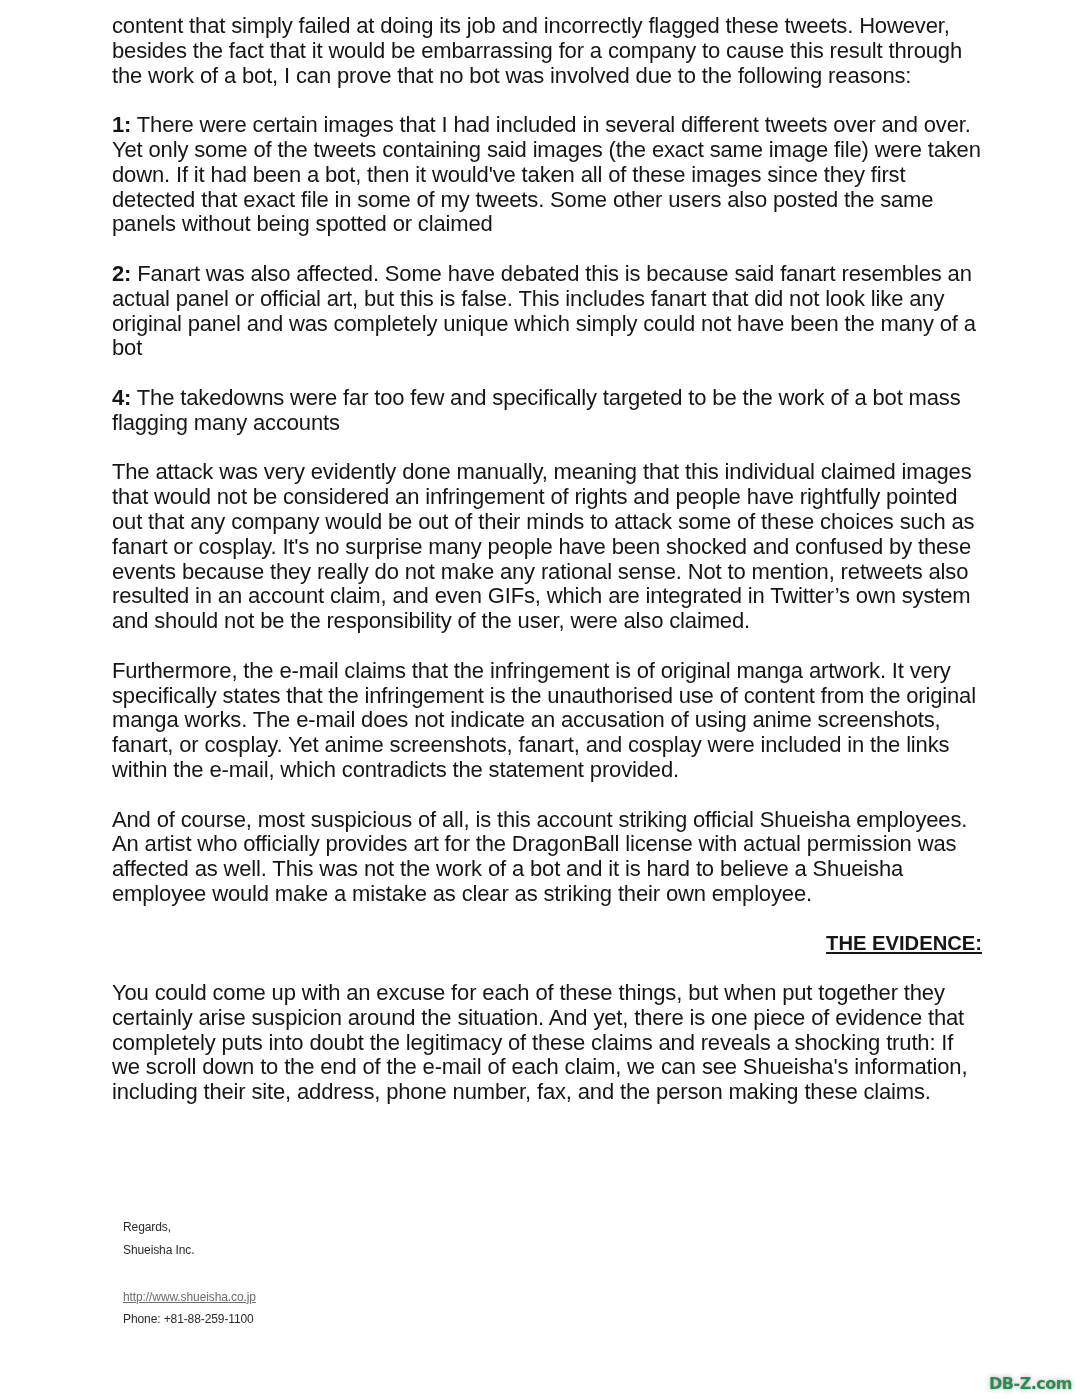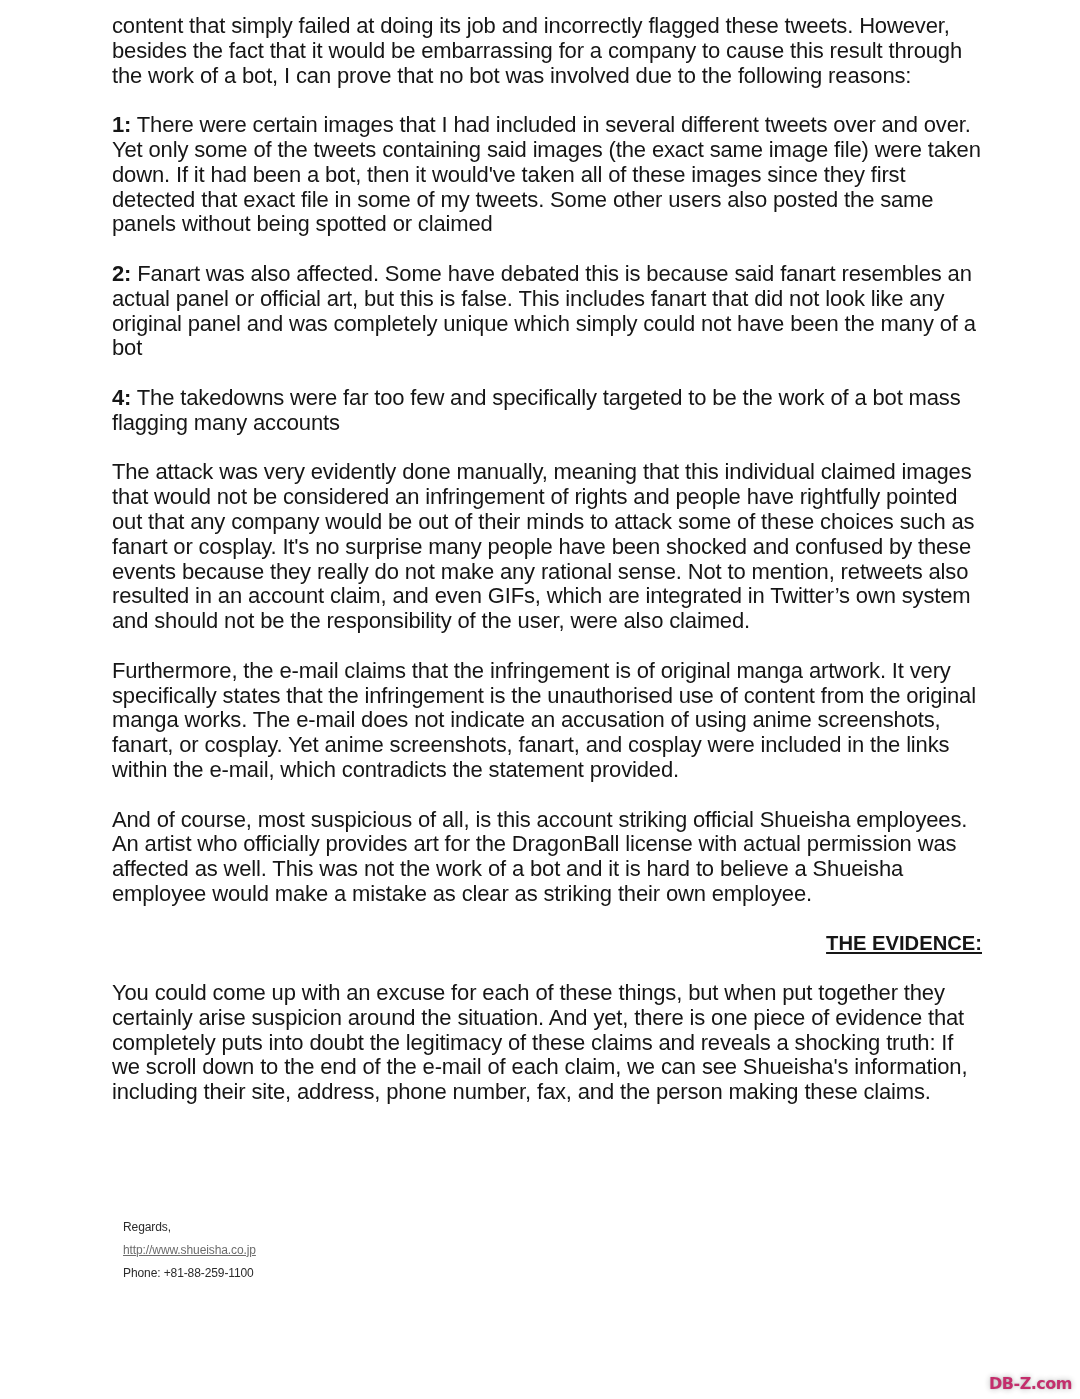--- a/index.html
+++ b/index.html
@@ -45,30 +45,31 @@
       font-size: 12px;
       line-height: 22.8px;
       color: #2a2a2a;
       letter-spacing: -0.1px;
     }
     .signature .line { white-space: nowrap; }
     .signature .link {
       color: #6c6c6c;
       text-decoration: underline;
       cursor: pointer;
+      margin-top: 24px;
     }
     .signature .gap { height: 22px; }
     .watermark {
       position: absolute;
       right: 8px;
       bottom: 6px;
       font-family: "DejaVu Sans", sans-serif;
       font-size: 16px;
       font-weight: bold;
-      color: #be185d;
+      color: #15803d;
       text-shadow: 0 0 6px rgba(0,0,0,0.35), 0 0 2px rgba(0,0,0,0.2);
       letter-spacing: -0.5px;
       opacity: 0.9;
       text-align: right;
     }
   </style>
 </head>
 <body>
 
 <div class="page">
@@ -88,18 +89,19 @@
   <p class="para">Furthermore, the e-mail claims that the infringement is of original manga artwork. It very specifically states that the infringement is the unauthorised use of content from the original manga works. The e-mail does not indicate an accusation of using anime screenshots, fanart, or cosplay. Yet anime screenshots, fanart, and cosplay were included in the links within the e-mail, which contradicts the statement provided.</p>
   <p class="para">And of course, most suspicious of all, is this account striking official Shueisha employees. An artist who officially provides art for the DragonBall license with actual permission was affected as well. This was not the work of a bot and it is hard to believe a Shueisha employee would make a mistake as clear as striking their own employee.</p>
 
   <p class="heading">THE EVIDENCE:</p>
 
   <p class="para">You could come up with an excuse for each of these things, but when put together they certainly arise suspicion around the situation. And yet, there is one piece of evidence that completely puts into doubt the legitimacy of these claims and reveals a shocking truth: If we scroll down to the end of the e-mail of each claim, we can see Shueisha's information, including their site, address, phone number, fax, and the person making these claims.</p>
 </div>
 
 <div class="signature">
   <div class="line">Regards,</div>
+  <div class="line">Shueisha Inc.</div>
   <div class="line link">http://www.shueisha.co.jp</div>
   <div class="line">Phone: +81-88-259-1100</div>
   <div class="gap"></div>
 </div>
 
 <div class="watermark">DB-Z.com</div>
 
 </body></html>

